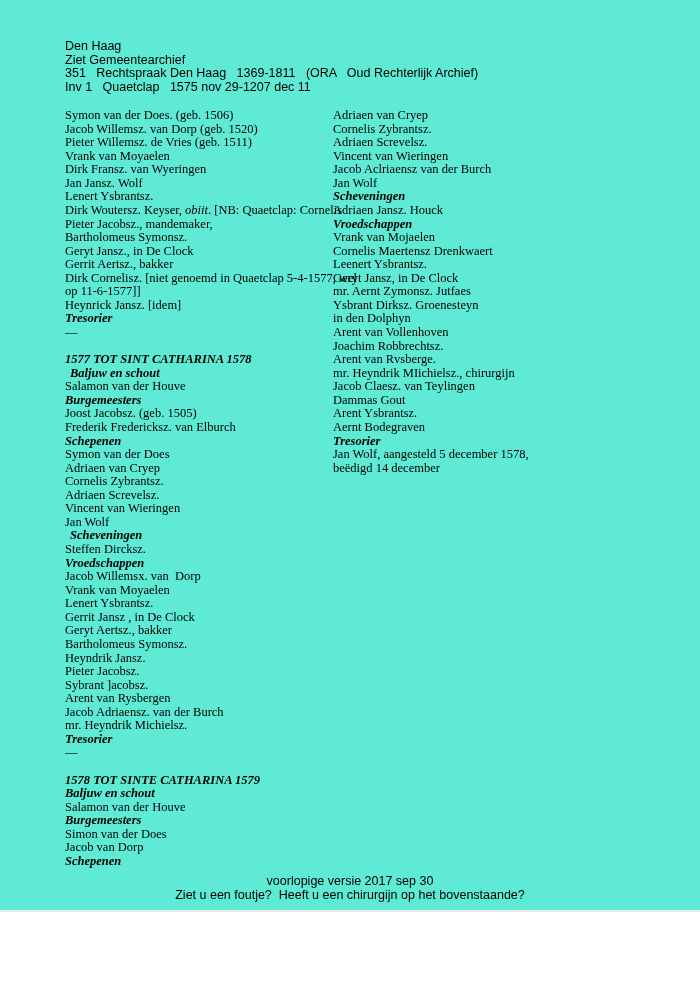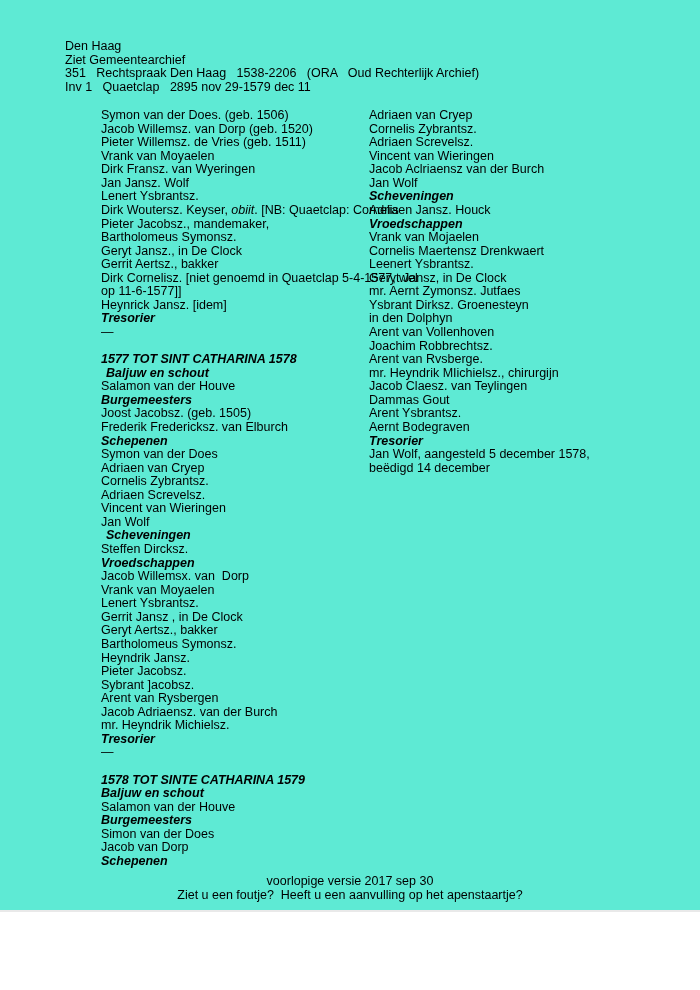--- a/index.html
+++ b/index.html
@@ -26,24 +26,23 @@
     white-space: pre;
   }
   .doc-header .line {
     height: 13.5px;
     line-height: 13.5px;
   }
   
   .col {
     position: absolute;
     top: 109px;
-    font-family: Liberation Sans, sans-serif;
+    font-family: Liberation Serif, serif;
     font-size: 12.5px;
     white-space: pre;
-    margin-left: 36px;
   }
   .col-left  { left: 65px; }
   .col-right { left: 333px; }
   .col .line {
     height: 13.57px;
     line-height: 13.57px;
   }
   .heading {
     font-weight: bold;
     font-style: italic;
@@ -71,18 +70,18 @@
     bottom: 0;
     width: 700px;
     height: 2px;
     background: #e9e9e9;
   }
 </style>
 </head>
 <body>
 
 <div class="page">
-  <div class="doc-header" id="doc-header"><div class="line">Den Haag</div><div class="line">Ziet Gemeentearchief</div><div class="line">351   Rechtspraak Den Haag   1538-2206   (ORA   Oud Rechterlijk Archief)</div><div class="line">Inv 1   Quaetclap   2895 nov 29-1579 dec 11</div></div>
+  <div class="doc-header" id="doc-header"><div class="line">Den Haag</div><div class="line">Ziet Gemeentearchief</div><div class="line">351   Rechtspraak Den Haag   1369-1811   (ORA   Oud Rechterlijk Archief)</div><div class="line">Inv 1   Quaetclap   1575 nov 29-1207 dec 11</div></div>
   <div class="col col-left" id="col-left"><div class="line">Symon van der Does. (geb. 1506)</div><div class="line">Jacob Willemsz. van Dorp (geb. 1520)</div><div class="line">Pieter Willemsz. de Vries (geb. 1511)</div><div class="line">Vrank van Moyaelen</div><div class="line">Dirk Fransz. van Wyeringen</div><div class="line">Jan Jansz. Wolf</div><div class="line">Lenert Ysbrantsz.</div><div class="line"><span>Dirk Woutersz. Keyser, </span><span class="it">obiit</span><span>. [NB: Quaetclap: Cornelis</span></div><div class="line">Pieter Jacobsz., mandemaker,</div><div class="line">Bartholomeus Symonsz.</div><div class="line">Geryt Jansz., in De Clock</div><div class="line">Gerrit Aertsz., bakker</div><div class="line">Dirk Cornelisz. [niet genoemd in Quaetclap 5-4-1577, wel</div><div class="line">op 11-6-1577]]</div><div class="line">Heynrick Jansz. [idem]</div><div class="line heading">Tresorier</div><div class="line">—</div><div class="line"></div><div class="line heading">1577 TOT SINT CATHARINA 1578</div><div class="line heading indent">Baljuw en schout</div><div class="line">Salamon van der Houve</div><div class="line heading">Burgemeesters</div><div class="line">Joost Jacobsz. (geb. 1505)</div><div class="line">Frederik Fredericksz. van Elburch</div><div class="line heading">Schepenen</div><div class="line">Symon van der Does</div><div class="line">Adriaen van Cryep</div><div class="line">Cornelis Zybrantsz.</div><div class="line">Adriaen Screvelsz.</div><div class="line">Vincent van Wieringen</div><div class="line">Jan Wolf</div><div class="line heading indent">Scheveningen</div><div class="line">Steffen Dircksz.</div><div class="line heading">Vroedschappen</div><div class="line">Jacob Willemsx. van  Dorp</div><div class="line">Vrank van Moyaelen</div><div class="line">Lenert Ysbrantsz.</div><div class="line">Gerrit Jansz , in De Clock</div><div class="line">Geryt Aertsz., bakker</div><div class="line">Bartholomeus Symonsz.</div><div class="line">Heyndrik Jansz.</div><div class="line">Pieter Jacobsz.</div><div class="line">Sybrant ]acobsz.</div><div class="line">Arent van Rysbergen</div><div class="line">Jacob Adriaensz. van der Burch</div><div class="line">mr. Heyndrik Michielsz.</div><div class="line heading">Tresorier</div><div class="line">—</div><div class="line"></div><div class="line heading">1578 TOT SINTE CATHARINA 1579</div><div class="line heading">Baljuw en schout</div><div class="line">Salamon van der Houve</div><div class="line heading">Burgemeesters</div><div class="line">Simon van der Does</div><div class="line">Jacob van Dorp</div><div class="line heading">Schepenen</div></div>
   <div class="col col-right" id="col-right"><div class="line">Adriaen van Cryep</div><div class="line">Cornelis Zybrantsz.</div><div class="line">Adriaen Screvelsz.</div><div class="line">Vincent van Wieringen</div><div class="line">Jacob Aclriaensz van der Burch</div><div class="line">Jan Wolf</div><div class="line heading">Scheveningen</div><div class="line">Adriaen Jansz. Houck</div><div class="line heading">Vroedschappen</div><div class="line">Vrank van Mojaelen</div><div class="line">Cornelis Maertensz Drenkwaert</div><div class="line">Leenert Ysbrantsz.</div><div class="line">Geryt Jansz, in De Clock</div><div class="line">mr. Aernt Zymonsz. Jutfaes</div><div class="line">Ysbrant Dirksz. Groenesteyn</div><div class="line">in den Dolphyn</div><div class="line">Arent van Vollenhoven</div><div class="line">Joachim Robbrechtsz.</div><div class="line">Arent van Rvsberge.</div><div class="line">mr. Heyndrik MIichielsz., chirurgijn</div><div class="line">Jacob Claesz. van Teylingen</div><div class="line">Dammas Gout</div><div class="line">Arent Ysbrantsz.</div><div class="line">Aernt Bodegraven</div><div class="line heading">Tresorier</div><div class="line">Jan Wolf, aangesteld 5 december 1578,</div><div class="line">beëdigd 14 december</div></div>
-  <div class="doc-footer" id="doc-footer"><div class="line">voorlopige versie 2017 sep 30</div><div class="line">Ziet u een foutje?  Heeft u een aanvulling op het apenstaartje?</div></div>
+  <div class="doc-footer" id="doc-footer"><div class="line">voorlopige versie 2017 sep 30</div><div class="line">Ziet u een foutje?  Heeft u een chirurgijn op het bovenstaande?</div></div>
   <div class="page-bottom-edge"></div>
 </div>
 
 </body></html>

